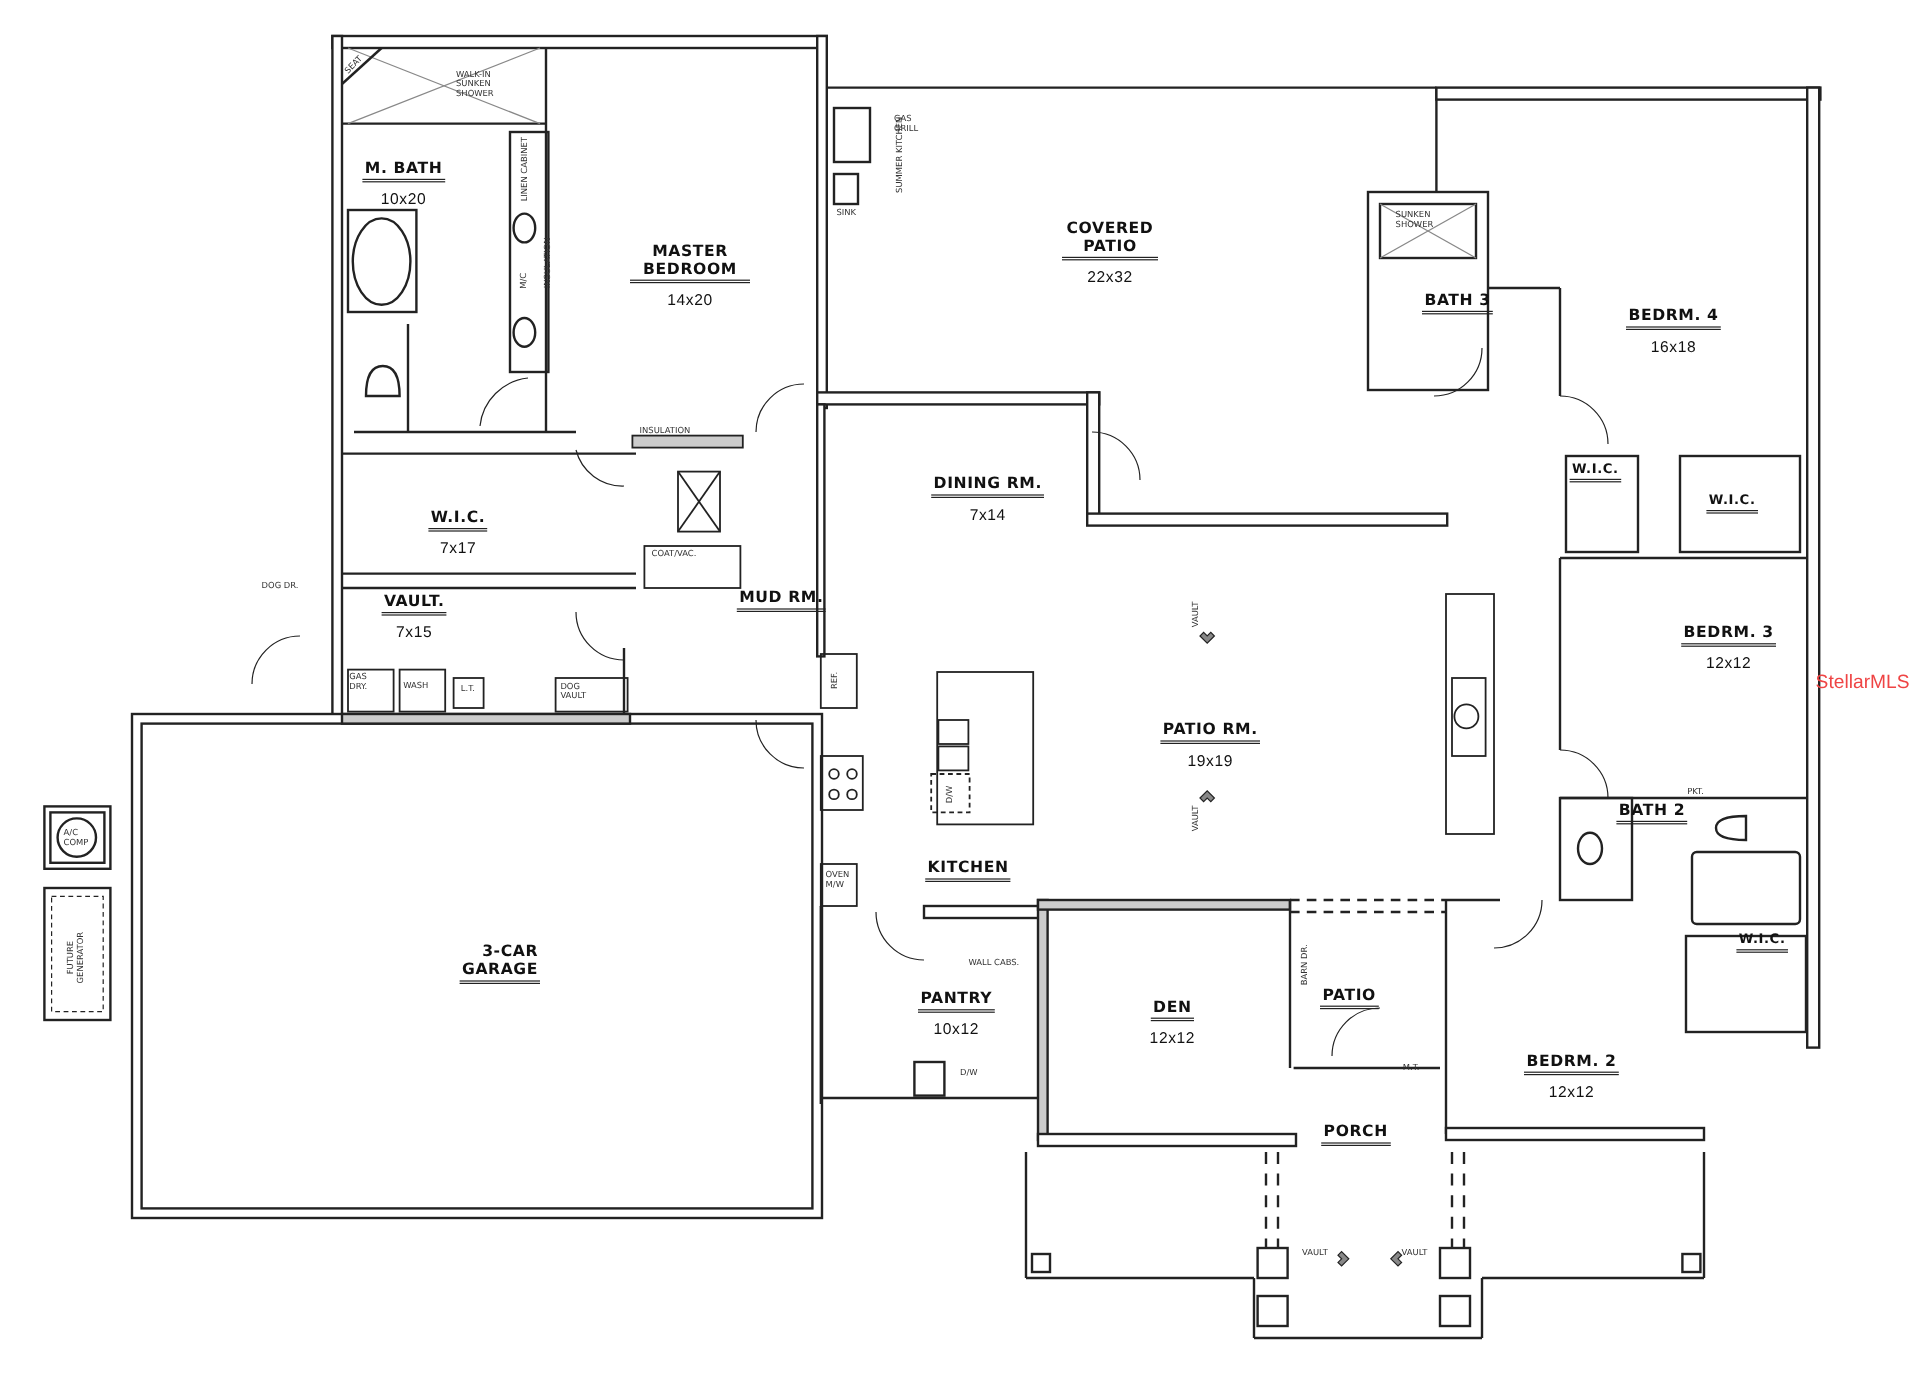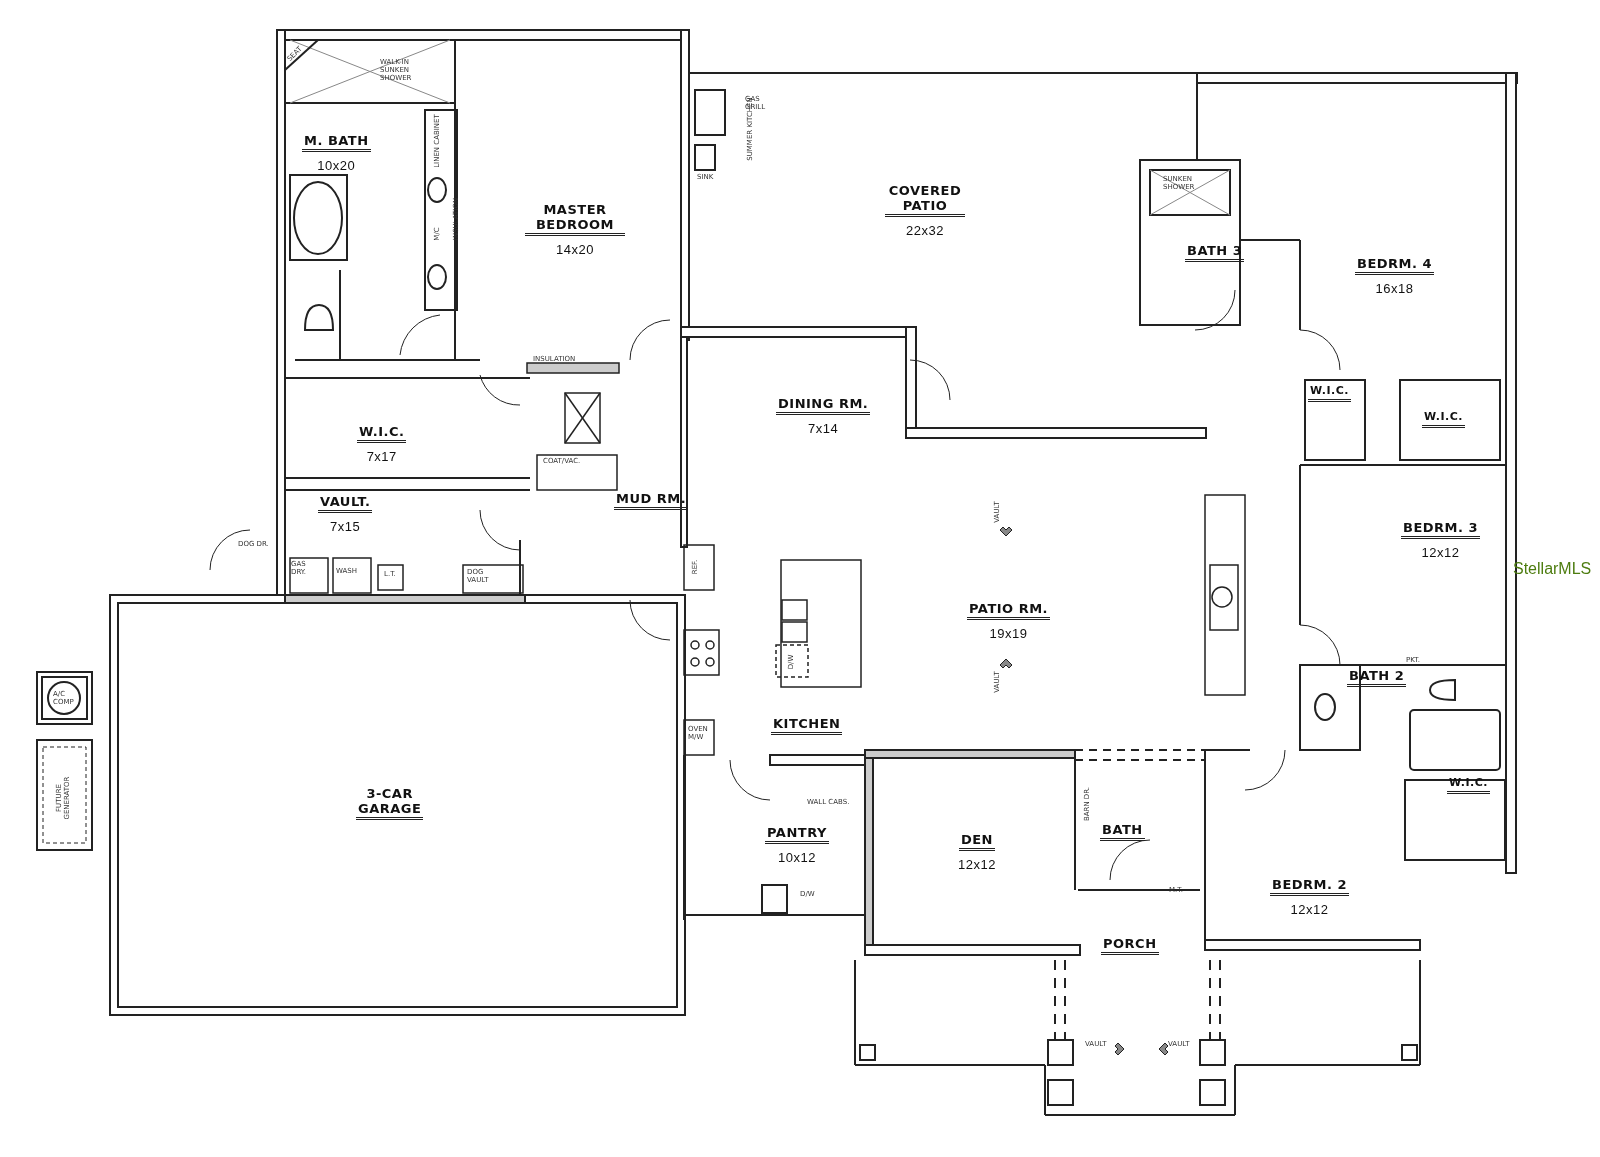--- a/index.html
+++ b/index.html
@@ -3,21 +3,21 @@
 <meta charset="utf-8">
 <style>
   html,body{margin:0;padding:0;background:#fff;}
   body{width:1600px;height:1157px;position:relative;overflow:hidden;font-family:"Liberation Sans",sans-serif;color:#111;}
   svg.plan{position:absolute;left:0;top:0;}
   .lbl{position:absolute;text-align:center;font-family:"DejaVu Sans",sans-serif;font-weight:bold;letter-spacing:0.5px;font-size:13px;line-height:15px;color:#111;white-space:nowrap;}
   .lbl .t{display:inline-block;border-bottom:3px double #222;padding:0 2px 1px;}
   .lbl .d{display:block;font-weight:normal;font-family:"Liberation Sans",sans-serif;font-size:13px;margin-top:6px;}
   .sm{position:absolute;font-family:"DejaVu Sans",sans-serif;font-size:7px;line-height:8px;color:#333;white-space:nowrap;}
   .rot{transform:rotate(-90deg);transform-origin:center;}
-  .wm{position:absolute;font-family:"Liberation Sans",sans-serif;font-size:16px;color:#4d7c0f;}
+  .wm{position:absolute;font-family:"Liberation Sans",sans-serif;font-size:16px;color:#ef4444;}
 </style>
 </head>
 <body>
 
 <svg class="plan" width="1600" height="1157" viewBox="0 0 1600 1157" fill="none" stroke="#222" stroke-width="2">
 
   <g stroke-width="2">
     <rect x="277" y="30" width="412" height="10" fill="#fff"></rect>
     <rect x="277" y="30" width="8" height="572" fill="#fff"></rect>
     <rect x="681" y="30" width="8" height="310" fill="#fff"></rect>
@@ -229,33 +229,33 @@
 <div class="lbl" style="left:771px;top:716px;">
   <span class="t">KITCHEN</span>
 </div>
 <div class="lbl" style="left:1401px;top:520px;">
   <span class="t">BEDRM. 3</span>
   <span class="d">12x12</span>
 </div>
 <div class="lbl" style="left:1347px;top:668px;">
   <span class="t">BATH 2</span>
 </div>
-<div class="lbl" style="left:356px;top:786px;width:66px;white-space:normal;text-align:center;">
+<div class="lbl" style="left:383px;top:786px;width:66px;white-space:normal;text-align:right;">
   <span class="t">3-CAR GARAGE</span>
 </div>
 <div class="lbl" style="left:765px;top:825px;">
   <span class="t">PANTRY</span>
   <span class="d">10x12</span>
 </div>
 <div class="lbl" style="left:958px;top:832px;">
   <span class="t">DEN</span>
   <span class="d">12x12</span>
 </div>
 <div class="lbl" style="left:1100px;top:822px;">
-  <span class="t">BATH</span>
+  <span class="t">PATIO</span>
 </div>
 <div class="lbl" style="left:1270px;top:877px;">
   <span class="t">BEDRM. 2</span>
   <span class="d">12x12</span>
 </div>
 <div class="lbl" style="left:1101px;top:936px;">
   <span class="t">PORCH</span>
 </div>
 <div class="lbl" style="left:1308px;top:383px;font-size:11px;">
   <span class="t">W.I.C.</span>
@@ -271,21 +271,21 @@
 <div class="sm" style="left:380px;top:58px;width:42px;white-space:normal;">WALK-IN SUNKEN SHOWER</div>
 <div class="sm rot" style="left:410px;top:137px;">LINEN CABINET</div>
 <div class="sm rot" style="left:430px;top:230px;">M/C</div>
 <div class="sm rot" style="left:435px;top:215px;">INSULATION</div>
 <div class="sm" style="left:533px;top:355px;">INSULATION</div>
 <div class="sm" style="left:697px;top:95px;width:22px;white-space:normal;padding-left:48px;">GAS GRILL</div>
 <div class="sm rot" style="left:718px;top:125px;">SUMMER KITCHEN</div>
 <div class="sm" style="left:697px;top:173px;">SINK</div>
 <div class="sm" style="left:1163px;top:175px;width:40px;white-space:normal;">SUNKEN SHOWER</div>
 <div class="sm" style="left:543px;top:457px;">COAT/VAC.</div>
-<div class="sm" style="left:218px;top:540px;margin-left:20px;">DOG DR.</div>
+<div class="sm" style="left:218px;top:484px;">DOG DR.</div>
 <div class="sm" style="left:291px;top:560px;width:22px;white-space:normal;">GAS DRY.</div>
 <div class="sm" style="left:336px;top:567px;">WASH</div>
 <div class="sm" style="left:384px;top:570px;">L.T.</div>
 <div class="sm" style="left:467px;top:568px;width:22px;white-space:normal;">DOG VAULT</div>
 <div class="sm" style="left:1133px;top:886px;margin-left:36px;">M.T.</div>
 <div class="sm" style="left:1406px;top:656px;">PKT.</div>
 <div class="sm rot" style="left:688px;top:563px;">REF.</div>
 <div class="sm rot" style="left:784px;top:658px;">D/W</div>
 <div class="sm" style="left:688px;top:725px;width:22px;white-space:normal;">OVEN M/W</div>
 <div class="sm" style="left:807px;top:798px;">WALL CABS.</div>

